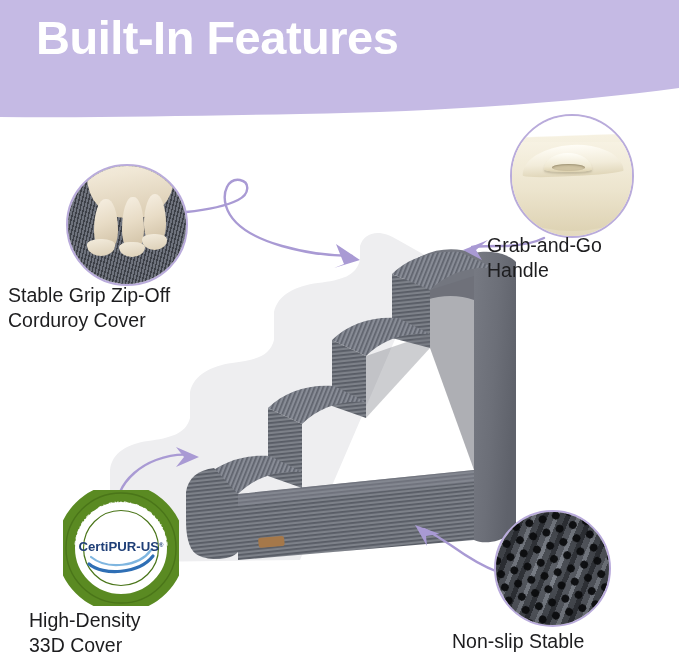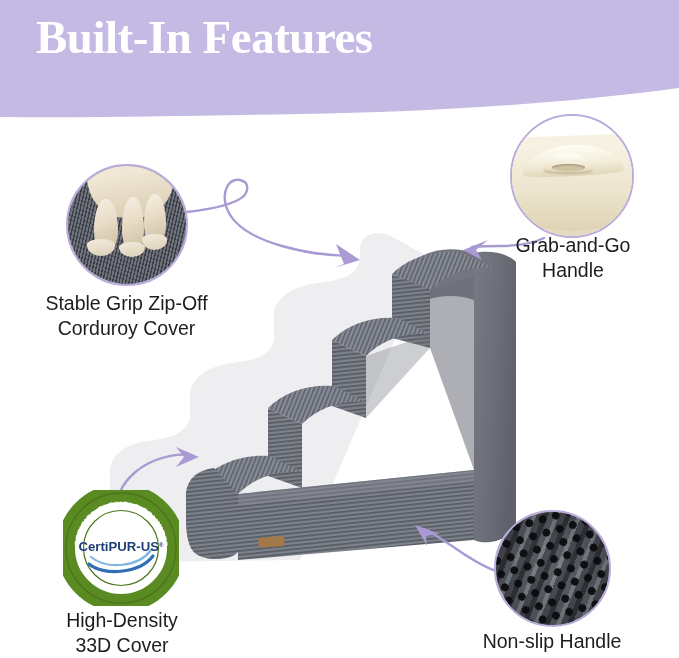--- a/index.html
+++ b/index.html
@@ -25,21 +25,21 @@
     top: 0;
     width: 679px;
     height: 135px;
     overflow: hidden;
   }
   .header-band svg { display: block; }
   .header-title {
     position: absolute;
     left: 36px;
     top: 12px;
-    font-family: Liberation Serif, serif;
+    font-family: Liberation Sans, sans-serif;
     font-weight: 700;
     font-size: 47px;
     letter-spacing: -0.5px;
     color: #ffffff;
     white-space: nowrap;
     line-height: 1.1;
   }
 
   
   .fcircle {
@@ -152,21 +152,21 @@
     opacity: 0.95;
   }
 
   
   .flabel {
     position: absolute;
     font-family: "Liberation Sans", sans-serif;
     font-size: 19.5px;
     line-height: 1.28;
     color: #1d1d1f;
-    text-align: center;
+    text-align: left;
     white-space: pre-line;
   }
 
   
   .badge {
     position: absolute;
     left: 63px;
     top: 490px;
     width: 116px;
     height: 116px;
@@ -363,21 +363,21 @@
       <div class="cord-bg"></div>
       <div class="dog-body"></div>
       <div class="dog-leg" style="left:22%; top:28%; width:20%; height:44%;"></div>
       <div class="dog-leg" style="left:46%; top:26%; width:18%; height:46%;"></div>
       <div class="dog-leg" style="left:64%; top:24%; width:19%; height:42%;"></div>
       <div class="paw" style="left:16%; top:62%; width:24%; height:14%;"></div>
       <div class="paw" style="left:43%; top:64%; width:22%; height:13%;"></div>
       <div class="paw" style="left:63%; top:58%; width:21%; height:13%;"></div>
     </div>
   </div>
-  <div class="flabel" style="left:8px; top:283px; width:237px;margin-top:8px;">Stable Grip Zip-Off
+  <div class="flabel" style="left:8px; top:283px; width:237px;">Stable Grip Zip-Off
 Corduroy Cover</div>
 
   <div class="fcircle" style="left:510px; top:114px; width:124px; height:124px;">
     <div class="art">
       <div class="foam-bg"></div>
       <div class="foam-slab"></div>
       <div class="foam-ridge"></div>
       <div class="foam-handle-strap"></div>
       <div class="foam-handle-hole"></div>
     </div>
@@ -412,15 +412,15 @@
   </div>
   <div class="flabel" style="left:29px; top:608px; width:186px;">High-Density
 33D Cover</div>
 
   <div class="fcircle" style="left:494px; top:510px; width:117px; height:117px;">
     <div class="art">
       <div class="grip-bg"></div>
       <div class="grip-dots"></div>
     </div>
   </div>
-  <div class="flabel" style="left:452px; top:629px; width:200px;">Non-slip Handle</div>
+  <div class="flabel" style="left:452px; top:629px; width:200px;">Non-slip Stable</div>
 
 </div>
 
 </body></html>

